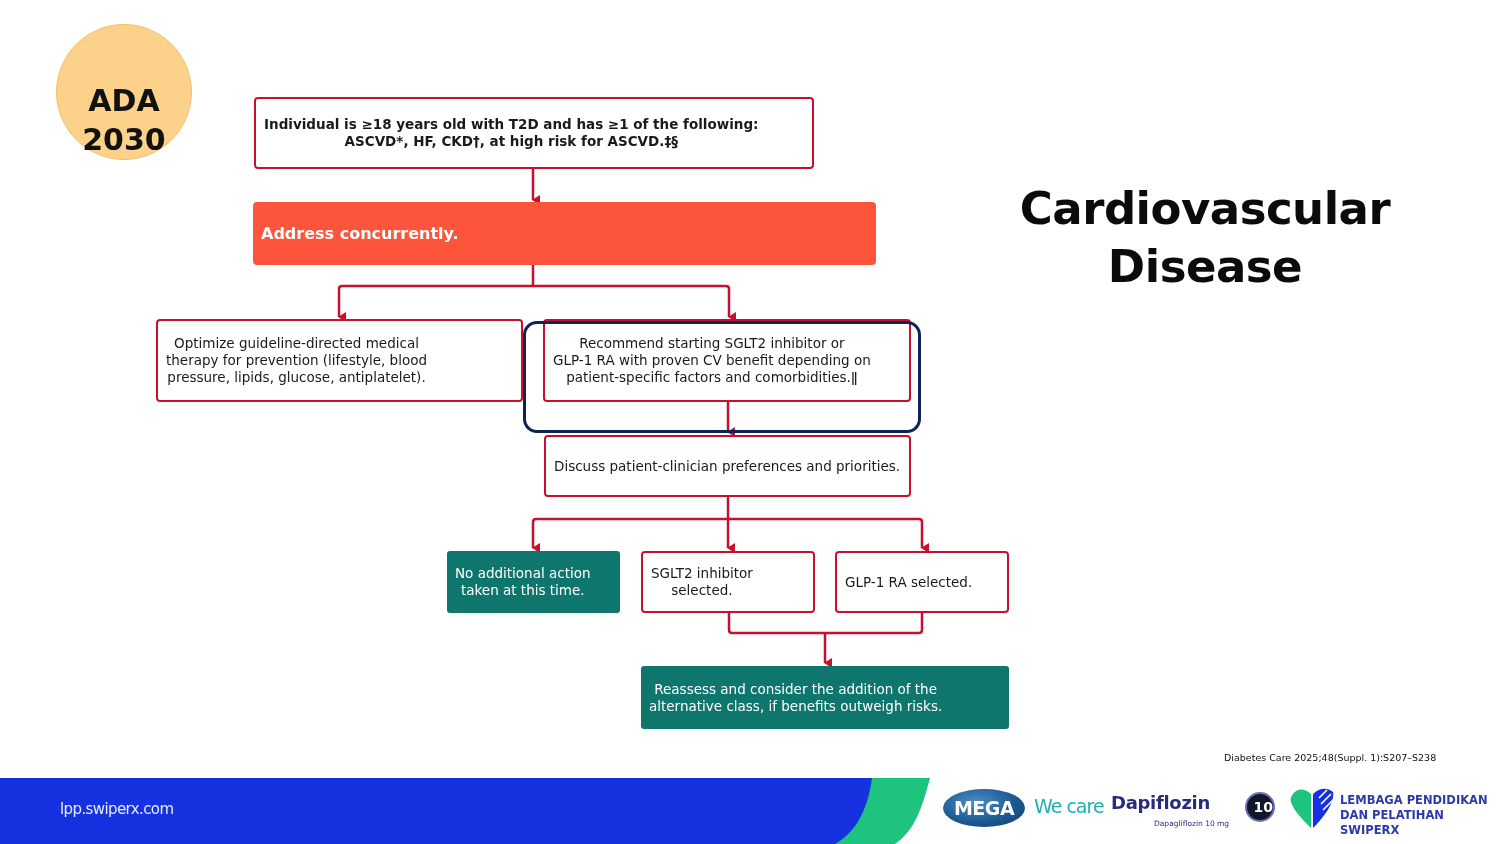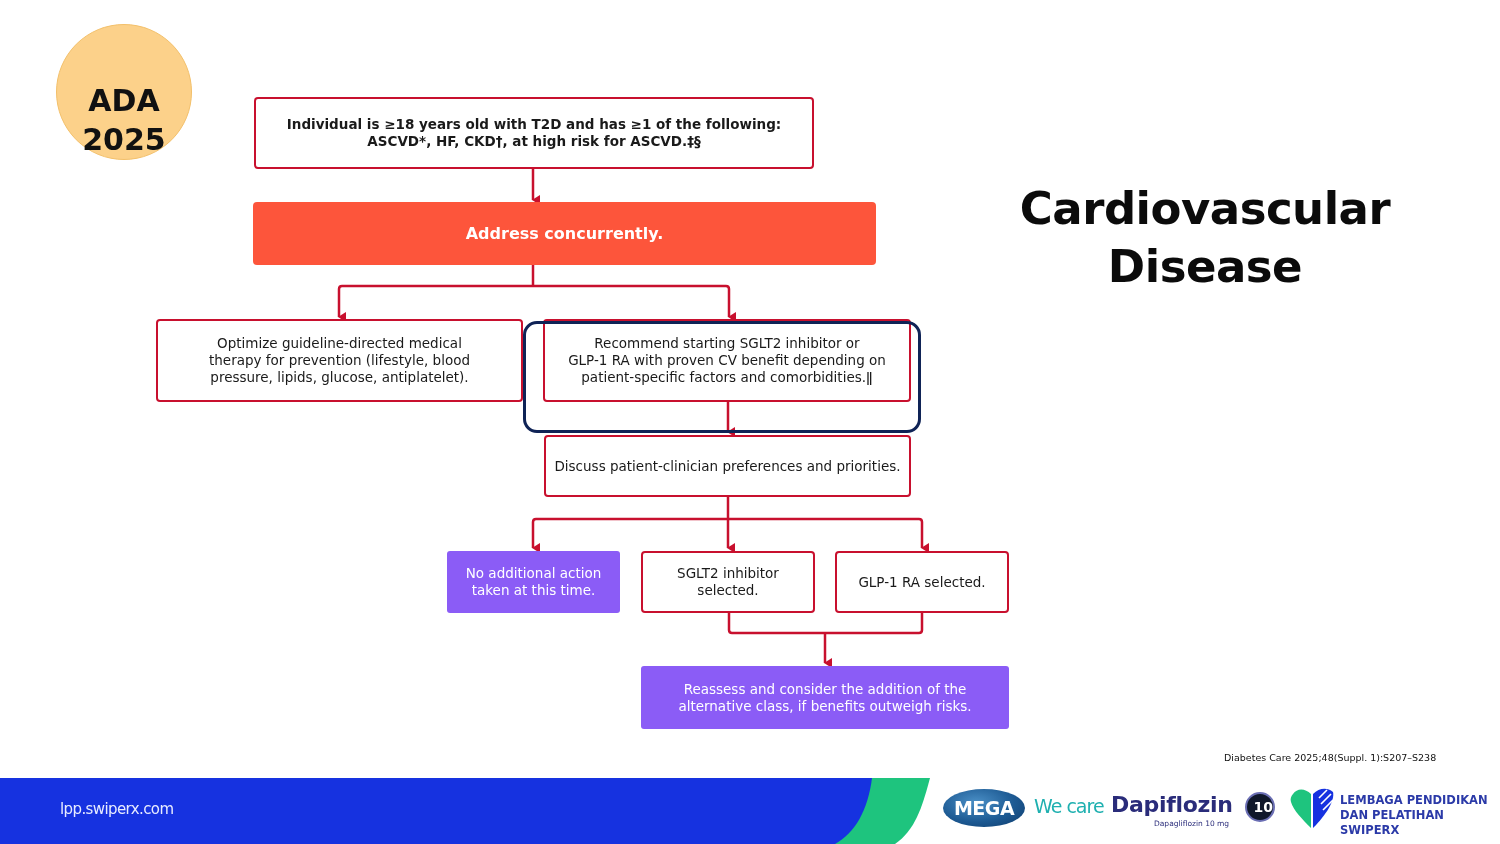--- a/index.html
+++ b/index.html
@@ -7,28 +7,28 @@
   body { position: relative; font-family: "Liberation Sans", "DejaVu Sans", sans-serif; color: #111; }
 
   .badge {
     position: absolute; left: 56px; top: 24px; width: 136px; height: 136px;
     border-radius: 50%; background: #fcd18a; border: 1.5px solid #f3c06a;
     display: flex; flex-direction: column; align-items: center; justify-content: flex-end;
     font-family: "DejaVu Sans", sans-serif; font-weight: bold; font-size: 30px; line-height: 39px; color: #111;
   }
 
   .box {
-    position: absolute; display: flex; align-items: center; justify-content: center; text-align: center;
+    position: absolute; display: flex; align-items: center; text-align: center;
     border: 2.5px solid #c8102e; border-radius: 4px; background: #fff;
     font-family: "DejaVu Sans", sans-serif; font-size: 13.5px; line-height: 17px; color: #1a1a1a;
     padding: 2px 8px;
   }
   .box.bold { font-weight: bold; }
   .box.orange { background: #fd553b; border: none; border-radius: 4px; color: #fff; font-weight: bold; font-size: 16px; }
-  .box.teal { background: #8b5cf6; border: none; border-radius: 3px; color: #fff; font-size: 13.5px; }
+  .box.teal { background: #0f766e; border: none; border-radius: 3px; color: #fff; font-size: 13.5px; }
 
   .highlight {
     position: absolute; left: 523px; top: 321px; width: 398px; height: 112px;
     border: 3.5px solid #0f2356; border-radius: 14px;
   }
 
   svg.connectors { position: absolute; left: 0; top: 0; width: 1500px; height: 844px; pointer-events: none; }
 
   .title {
     position: absolute; left: 1005px; top: 180px; width: 400px; text-align: center;
@@ -50,21 +50,21 @@
     position: absolute; left: 943px; top: 789px; width: 82px; height: 38px; border-radius: 50%;
     background: radial-gradient(ellipse at 40% 35%, #4a8fc6 0%, #1d5a93 55%, #0d3a6a 100%);
     color: #fff; font-family: "DejaVu Sans", sans-serif; font-weight: bold; font-size: 19px;
     display: flex; align-items: center; justify-content: center; letter-spacing: -0.5px;
   }
   .wecare {
     position: absolute; left: 1034px; top: 795px; font-family: "DejaVu Sans", sans-serif; font-size: 19px; color: #1fb0b0;
     letter-spacing: -1px;
   }
   .dapi {
-    position: absolute; left: 1111px; top: 792px; font-family: "DejaVu Sans", sans-serif; font-weight: bold; font-size: 22px; color: #2a2c7a;
+    position: absolute; left: 1111px; top: 792px; font-family: "DejaVu Sans", sans-serif; font-weight: bold; font-size: 18px; color: #2a2c7a;
     letter-spacing: -0.3px;
   }
   .dapi-sub {
     position: absolute; left: 1154px; top: 819px; font-family: "DejaVu Sans", sans-serif; font-size: 7.5px; color: #2a2c7a;
   }
   .dapi-10 {
     position: absolute; left: 1245px; top: 792px; width: 30px; height: 30px; border-radius: 50%;
     background: #0f172a; border: 2px solid #6b6fb4; color: #fff; font-family: "DejaVu Sans", sans-serif;
     font-weight: bold; font-size: 14px; display: flex; align-items: center; justify-content: flex-end;
   }
@@ -72,21 +72,21 @@
   .lpp-text {
     position: absolute; left: 1340px; top: 793px; font-family: "DejaVu Sans", sans-serif; font-weight: bold; font-size: 11.5px;
     line-height: 15px; color: #2b3aa8;
   }
 </style>
 </head>
 <body>
 
 <div class="badge">
   <span>ADA</span>
-  <span>2025</span>
+  <span>2030</span>
 </div>
 
 <svg class="connectors" viewBox="0 0 1500 844">
   <defs>
     <marker id="arr" markerWidth="10" markerHeight="8" refX="5" refY="7" orient="auto" markerUnits="userSpaceOnUse">
       <path d="M0,0 L10,0 L5,8 Z" fill="#c8102e"></path>
     </marker>
   </defs>
   <g stroke="#c8102e" stroke-width="2.5" fill="none" stroke-linejoin="round">
     <path d="M533,169 L533,200" marker-end="url(#arr)"></path>

